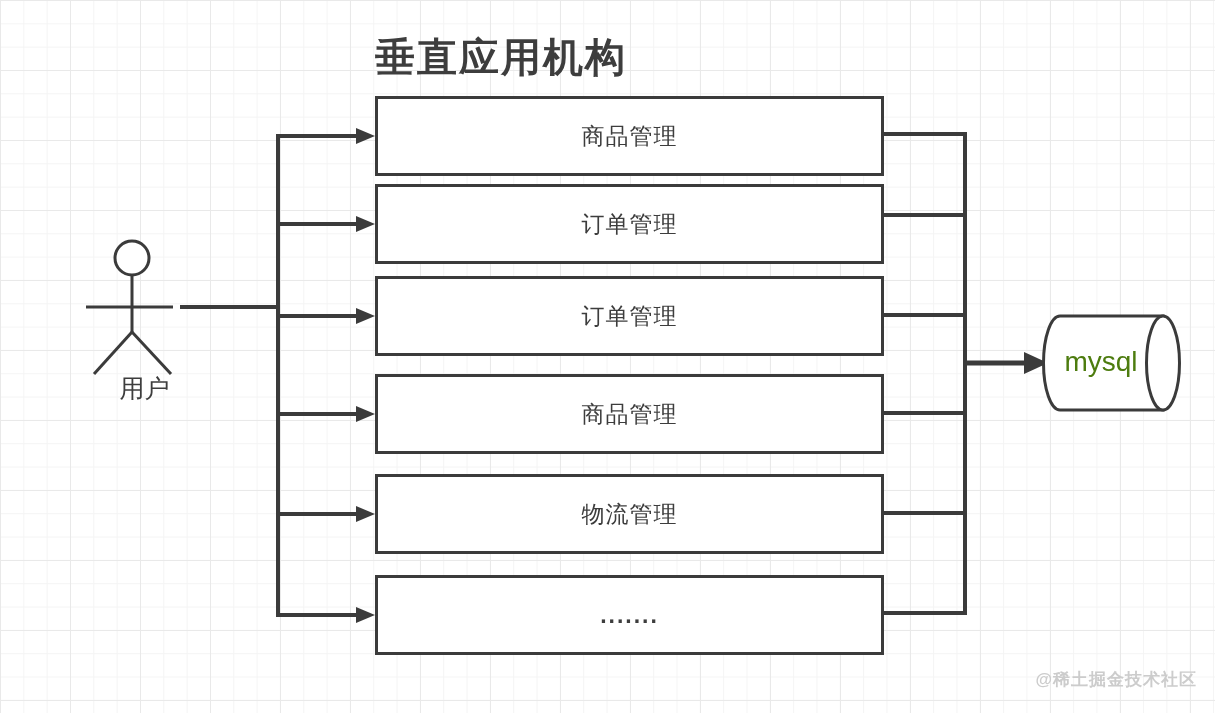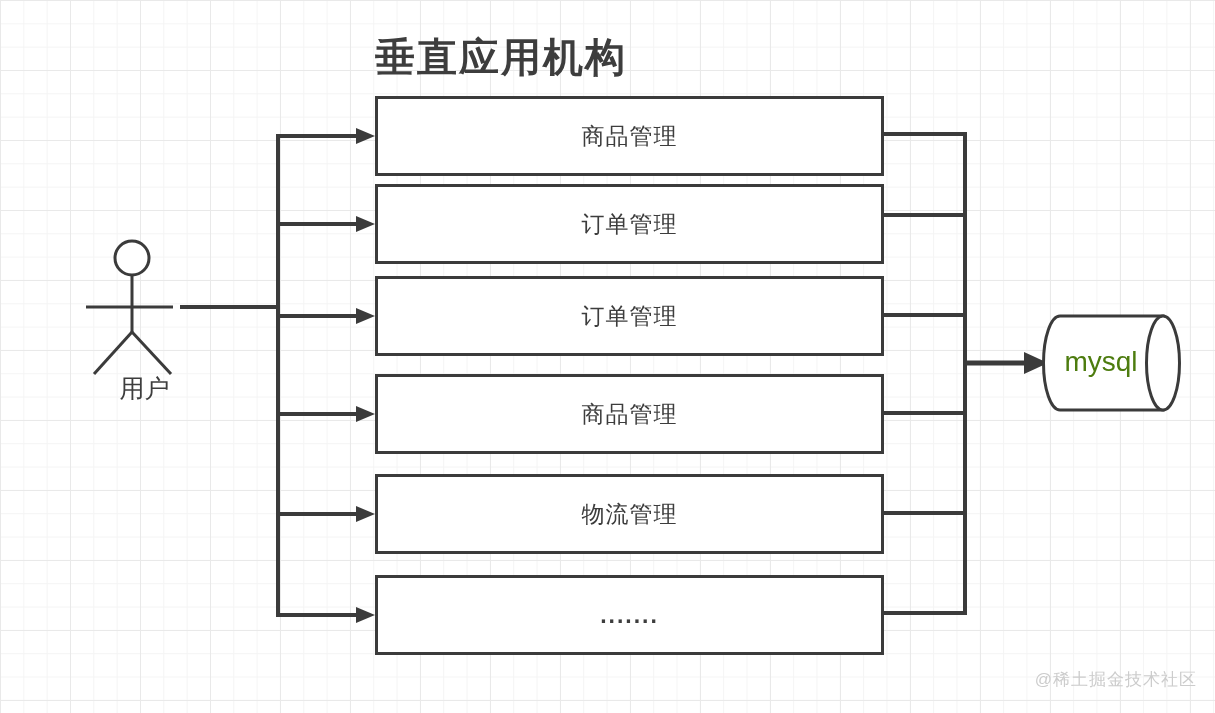--- a/index.html
+++ b/index.html
@@ -44,20 +44,21 @@
     left: 1048px; top: 346px; width: 106px;
     text-align: center;
     font-size: 28px; color: #4d7c0f;
     z-index: 3;
   }
   .watermark {
     right: 18px; top: 668px;
     font-size: 17px; color: #cccccc;
     letter-spacing: 1px;
     z-index: 2;
+    font-weight: bold;
   }
 </style>
 </head>
 <body>
 
 <svg id="lines-layer" width="1215" height="713" viewBox="0 0 1215 713">
 
   <g stroke="#3b3b3b" stroke-width="3" fill="none">
     <circle cx="132" cy="258" r="17" fill="#ffffff"></circle>
     <line x1="132" y1="275" x2="132" y2="332"></line>

